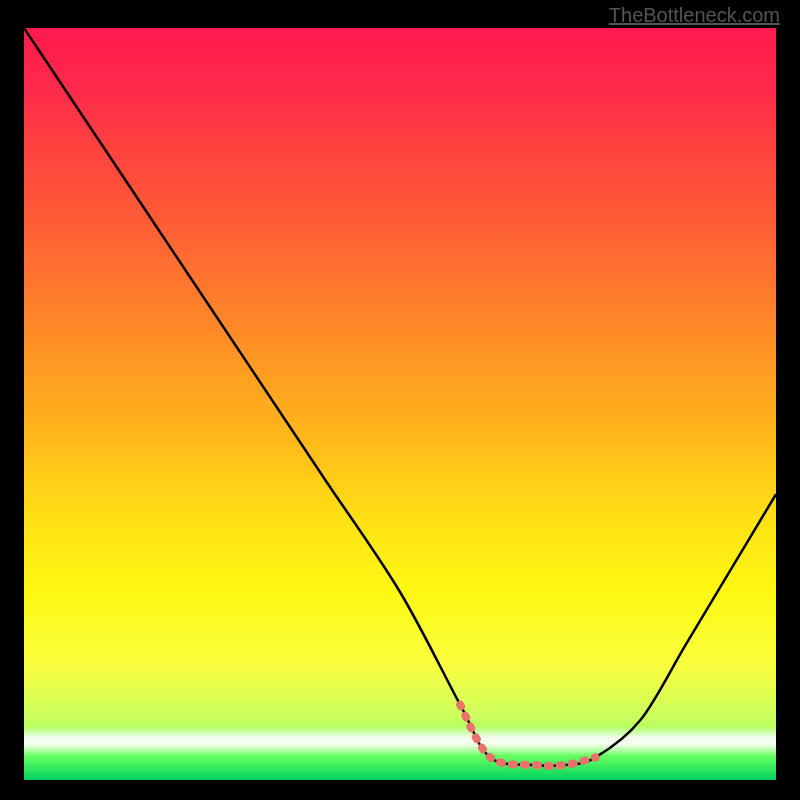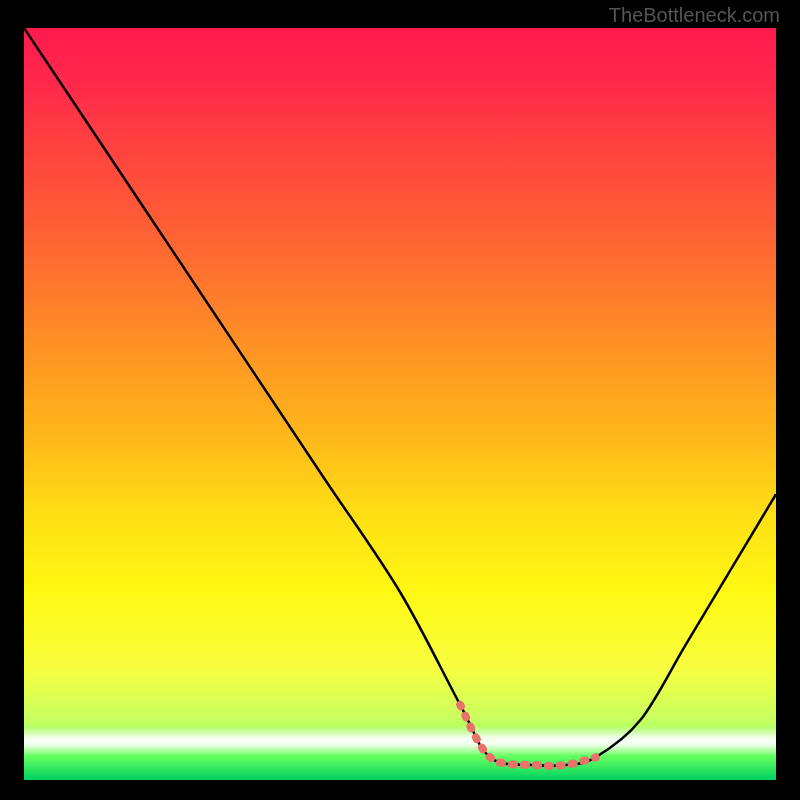--- a/index.html
+++ b/index.html
@@ -12,20 +12,21 @@
     overflow: hidden;
   }
   .watermark {
     position: absolute;
     top: 4px;
     right: 20px;
     color: #555;
     font-size: 20px;
     font-weight: 500;
     z-index: 10;
+    text-decoration: underline;
   }
   .plot-area {
     position: absolute;
     left: 24px;
     top: 28px;
     width: 752px;
     height: 752px;
   }
   .gradient-bg {
     position: absolute;

